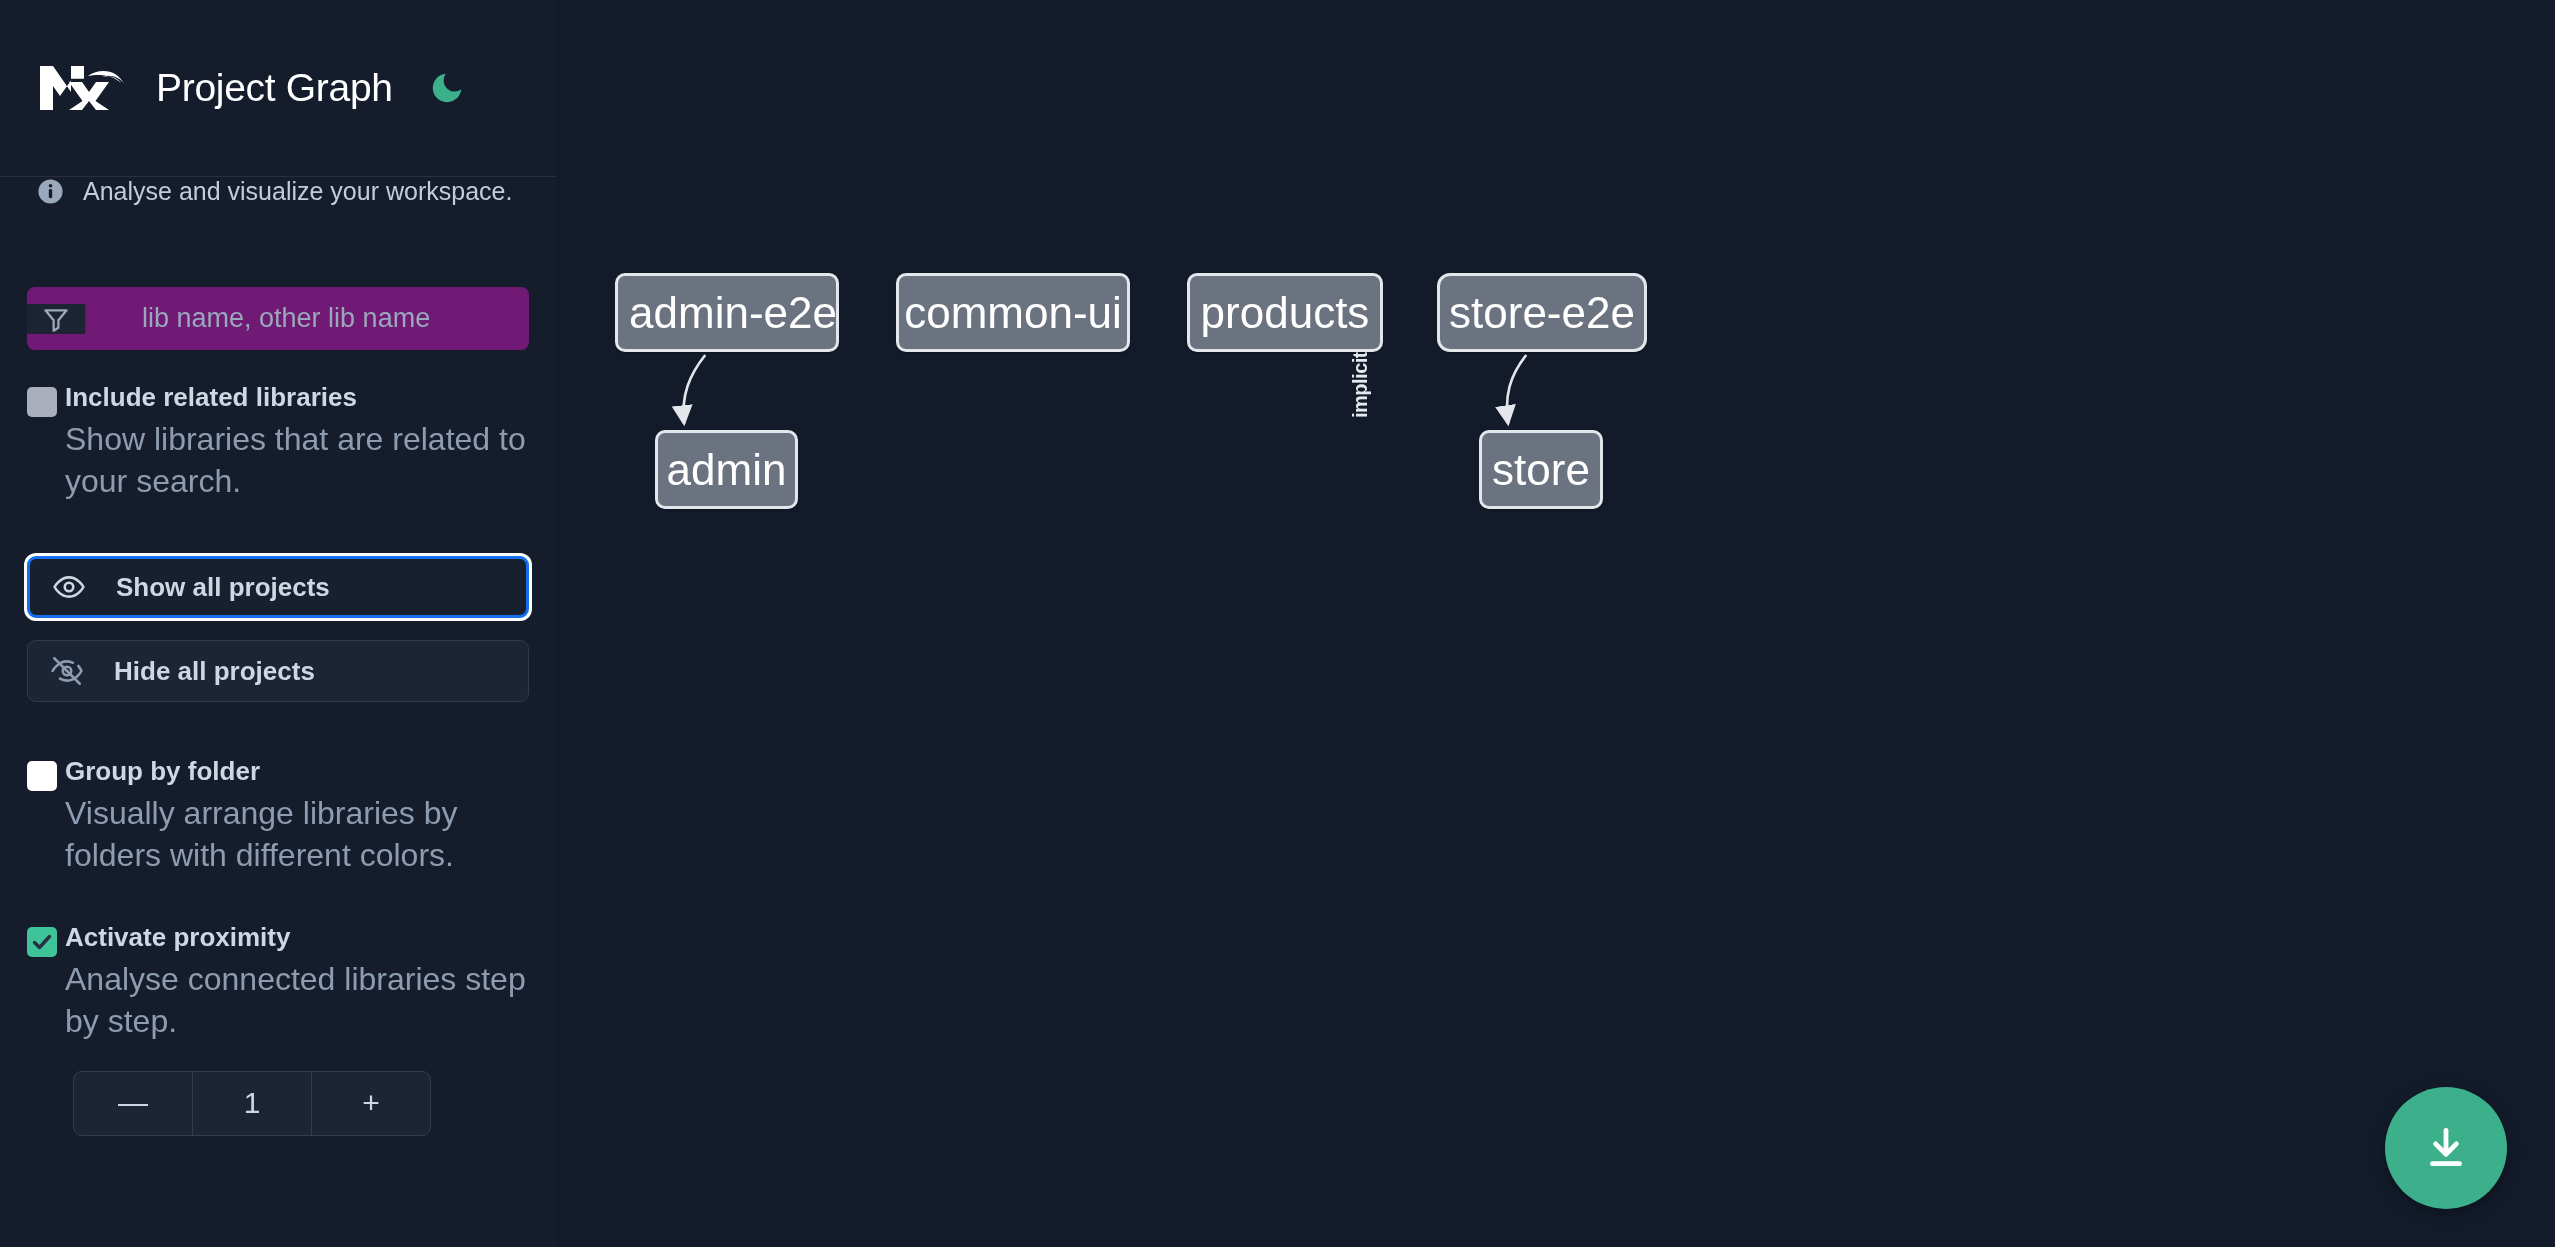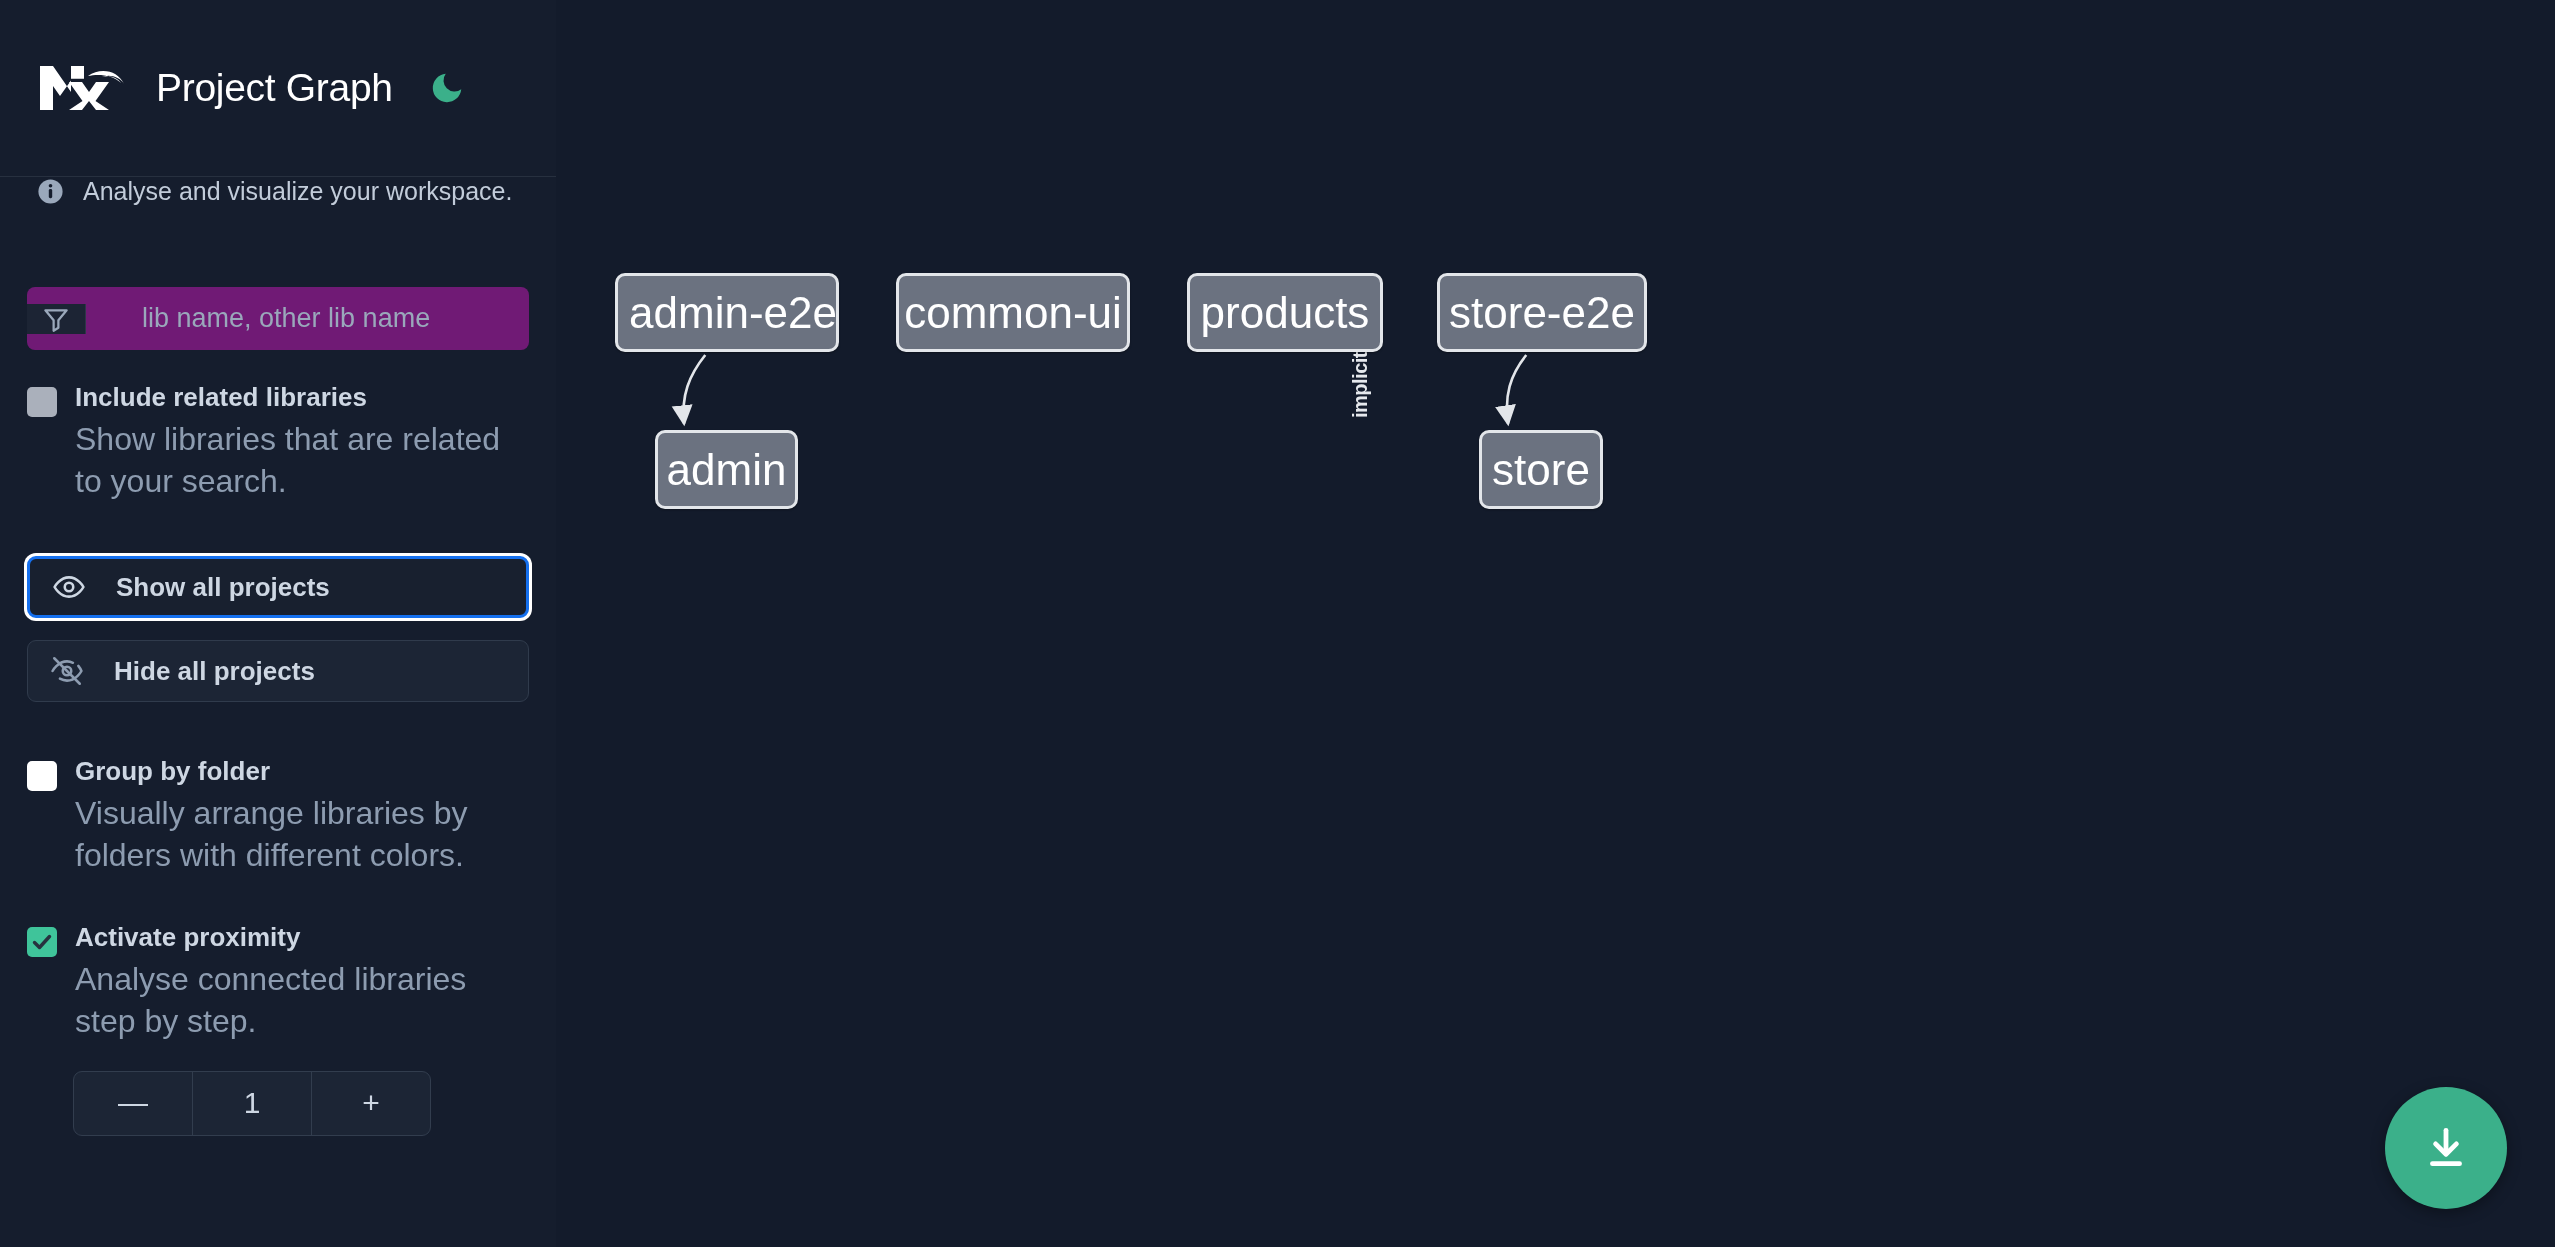--- a/index.html
+++ b/index.html
@@ -109,21 +109,21 @@
     font-size: 27px;
     font-family: "Liberation Sans", sans-serif;
     padding: 0 18px;
   }
   .filter-input::placeholder { color: #9aa8bb; }
 
   
   .opt {
     display: flex;
     align-items: flex-start;
-    gap: 18px;
+    gap: 8px;
     margin-bottom: 28px;
   }
   .cbox {
     flex: 0 0 30px;
     width: 30px;
     height: 30px;
     margin-top: 5px;
     border-radius: 5px;
     cursor: pointer;
     display: flex;
@@ -399,21 +399,21 @@
       </defs>
       <path d="M148,352 C 132,372 124,392 127,420" stroke="#e3e6ea" stroke-width="2.6" fill="none" marker-end="url(#arw)"></path>
       <path d="M962,352 C 946,372 940,392 944,420" stroke="#e3e6ea" stroke-width="2.6" fill="none" marker-end="url(#arw)"></path>
     </svg>
 
     <div class="edge-label" style="left:793px; top:418px;">implicit</div>
 
     <div class="node" style="left:59px;  top:273px; width:224px; height:79px;padding-left:12px;">admin-e2e</div>
     <div class="node" style="left:340px; top:273px; width:234px; height:79px;">common-ui</div>
     <div class="node" style="left:631px; top:273px; width:196px; height:79px;">products</div>
-    <div class="node" style="left:881px; top:273px; width:210px; height:79px;">store-e2e</div>
+    <div class="node" style="left:881px; top:273px; width:210px; height:79px;border-radius:13px;">store-e2e</div>
     <div class="node" style="left:99px;  top:430px; width:143px; height:79px;">admin</div>
     <div class="node" style="left:923px; top:430px; width:124px; height:79px;">store</div>
 
     <button class="fab">
       <svg viewBox="0 0 24 24" fill="none" stroke="#ffffff" stroke-width="2.3" stroke-linecap="round" stroke-linejoin="round" xmlns="http://www.w3.org/2000/svg" aria-hidden="true">
         <line x1="12" y1="3.5" x2="12" y2="14.5"></line>
         <polyline points="7,10 12,15 17,10"></polyline>
         <line x1="5.5" y1="19.5" x2="18.5" y2="19.5"></line>
       </svg>
     </button>

